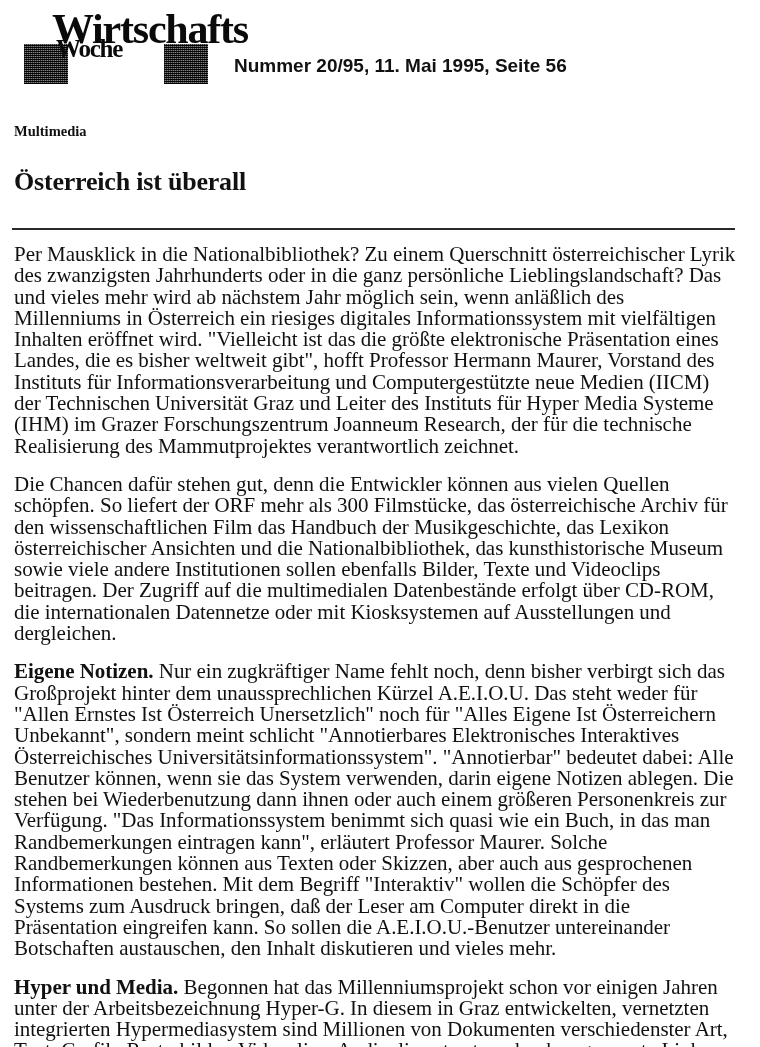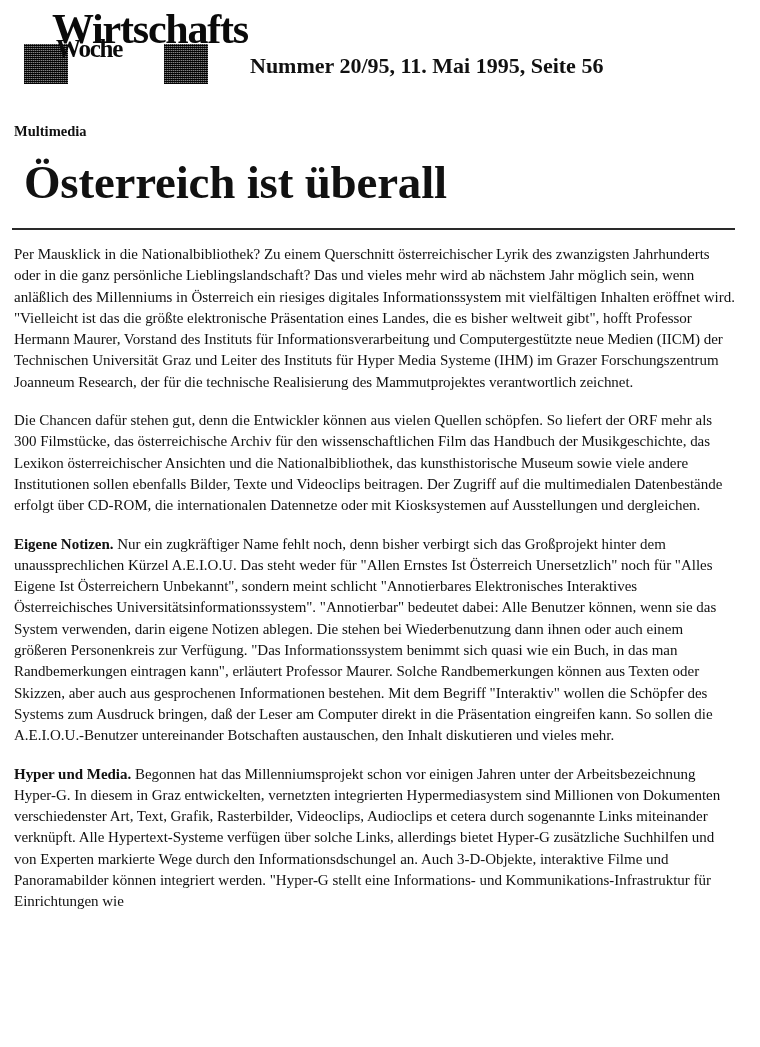--- a/index.html
+++ b/index.html
@@ -72,43 +72,43 @@
     z-index: 1;
     background-color: #3a3a3a;
     background-image:
       repeating-linear-gradient(0deg, rgba(0,0,0,.95) 0 1px, rgba(255,255,255,.20) 1px 2px),
       repeating-linear-gradient(90deg, rgba(0,0,0,.95) 0 1px, rgba(255,255,255,.20) 1px 2px);
   }
   .halftone.left  { left: 12px;  top: 34px; }
   .halftone.right { left: 152px; top: 34px; }
 
   .issue-line {
-    font-family: Liberation Serif, serif;
+    font-family: Liberation Sans, sans-serif;
     font-weight: bold;
-    font-size: 22px;
+    font-size: 19px;
     line-height: 20px;
     color: #111;
     padding-bottom: 10px;
-    margin-left: 20px;
+    margin-left: 4px;
     white-space: nowrap;
   }
 
   
   .kicker {
     margin: 36px 0 8px 2px;
     font-family: "Liberation Serif", "DejaVu Serif", serif;
     font-weight: bold;
     font-size: 14.5px;
     line-height: 18px;
   }
   .headline {
-    margin: 22px 0 0 12px;
+    margin: 22px 0 0 2px;
     font-family: "Liberation Serif", "DejaVu Serif", serif;
     font-weight: bold;
-    font-size: 47px;
+    font-size: 26px;
     line-height: 40px;
     letter-spacing: -0.2px;
   }
   .lead {
     margin: 24px 0 0 2px;
     width: 712px;
     font-family: "Liberation Serif", "DejaVu Serif", serif;
     font-weight: bold;
     font-style: italic;
     font-size: 17.4px;
@@ -125,21 +125,21 @@
   }
 
   
   .body-text {
     margin-top: 14px;
   }
   .body-text p {
     margin: 0 0 17px 2px;
     width: 722px;
     font-family: "Liberation Serif", "DejaVu Serif", serif;
-    font-size: 15px;
+    font-size: 21px;
     line-height: 21.3px;
     text-align: left;
     letter-spacing: -0.03px;
   }
   .body-text p .run-in {
     font-weight: bold;
     margin-top: 40px;
   }
 </style>
 </head>

